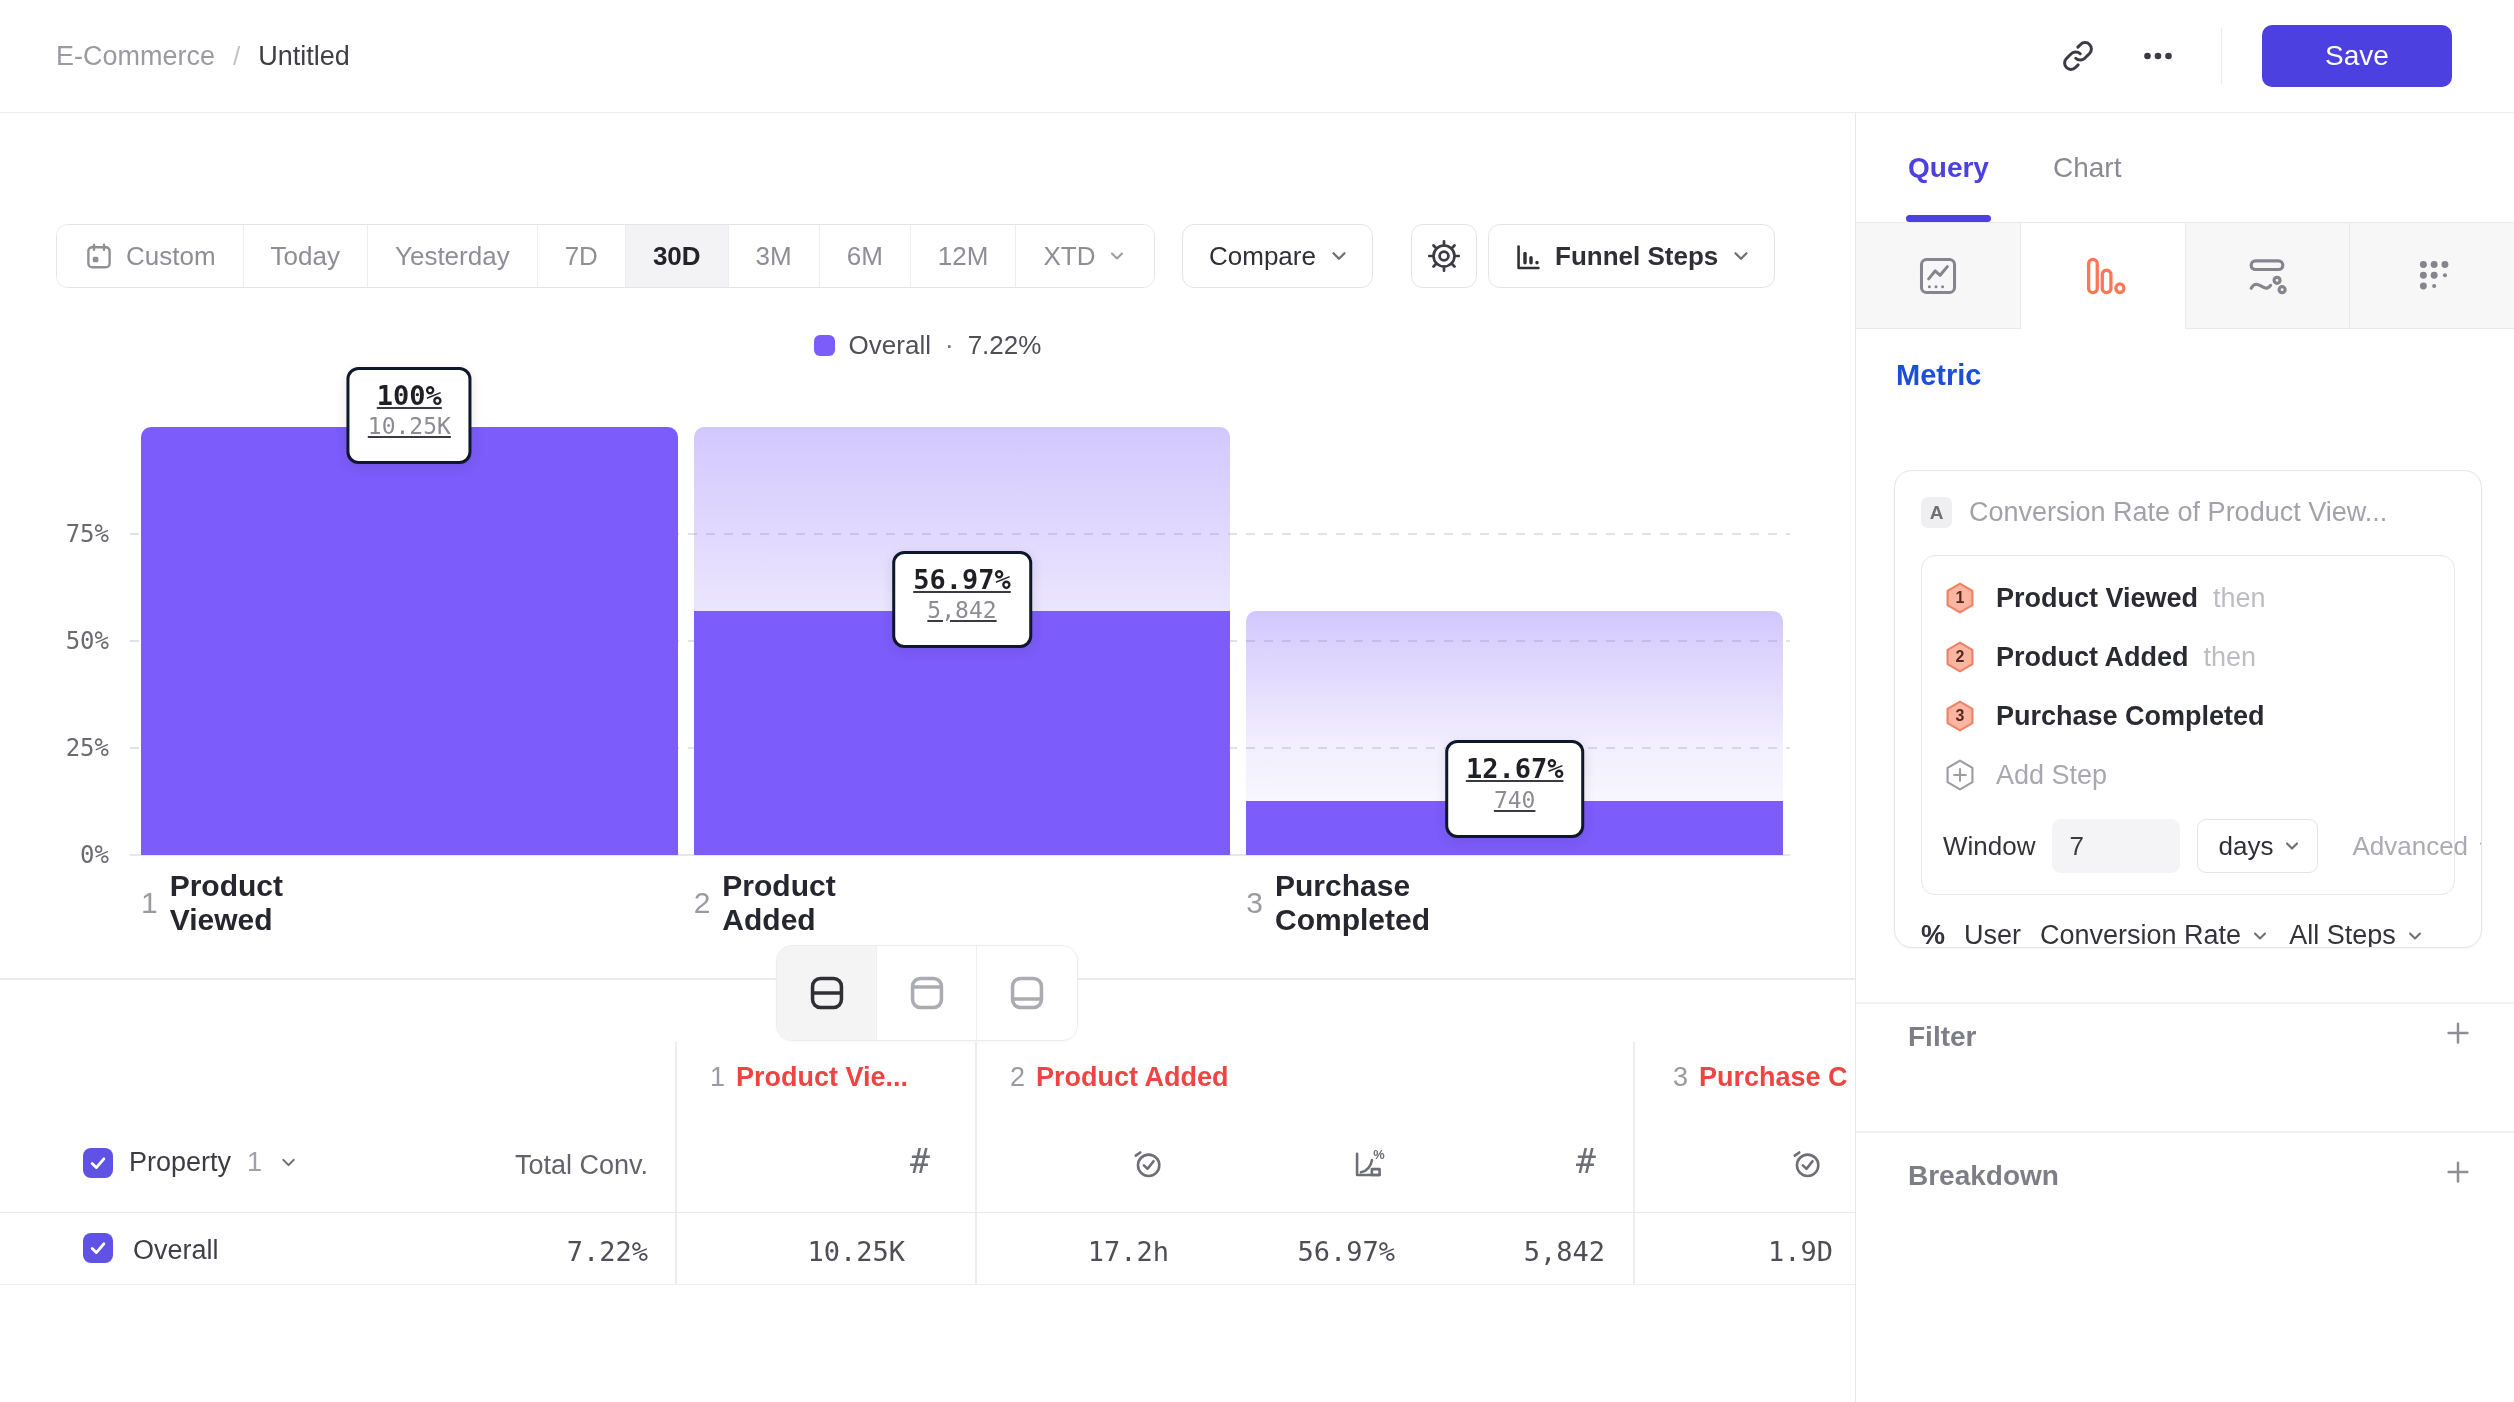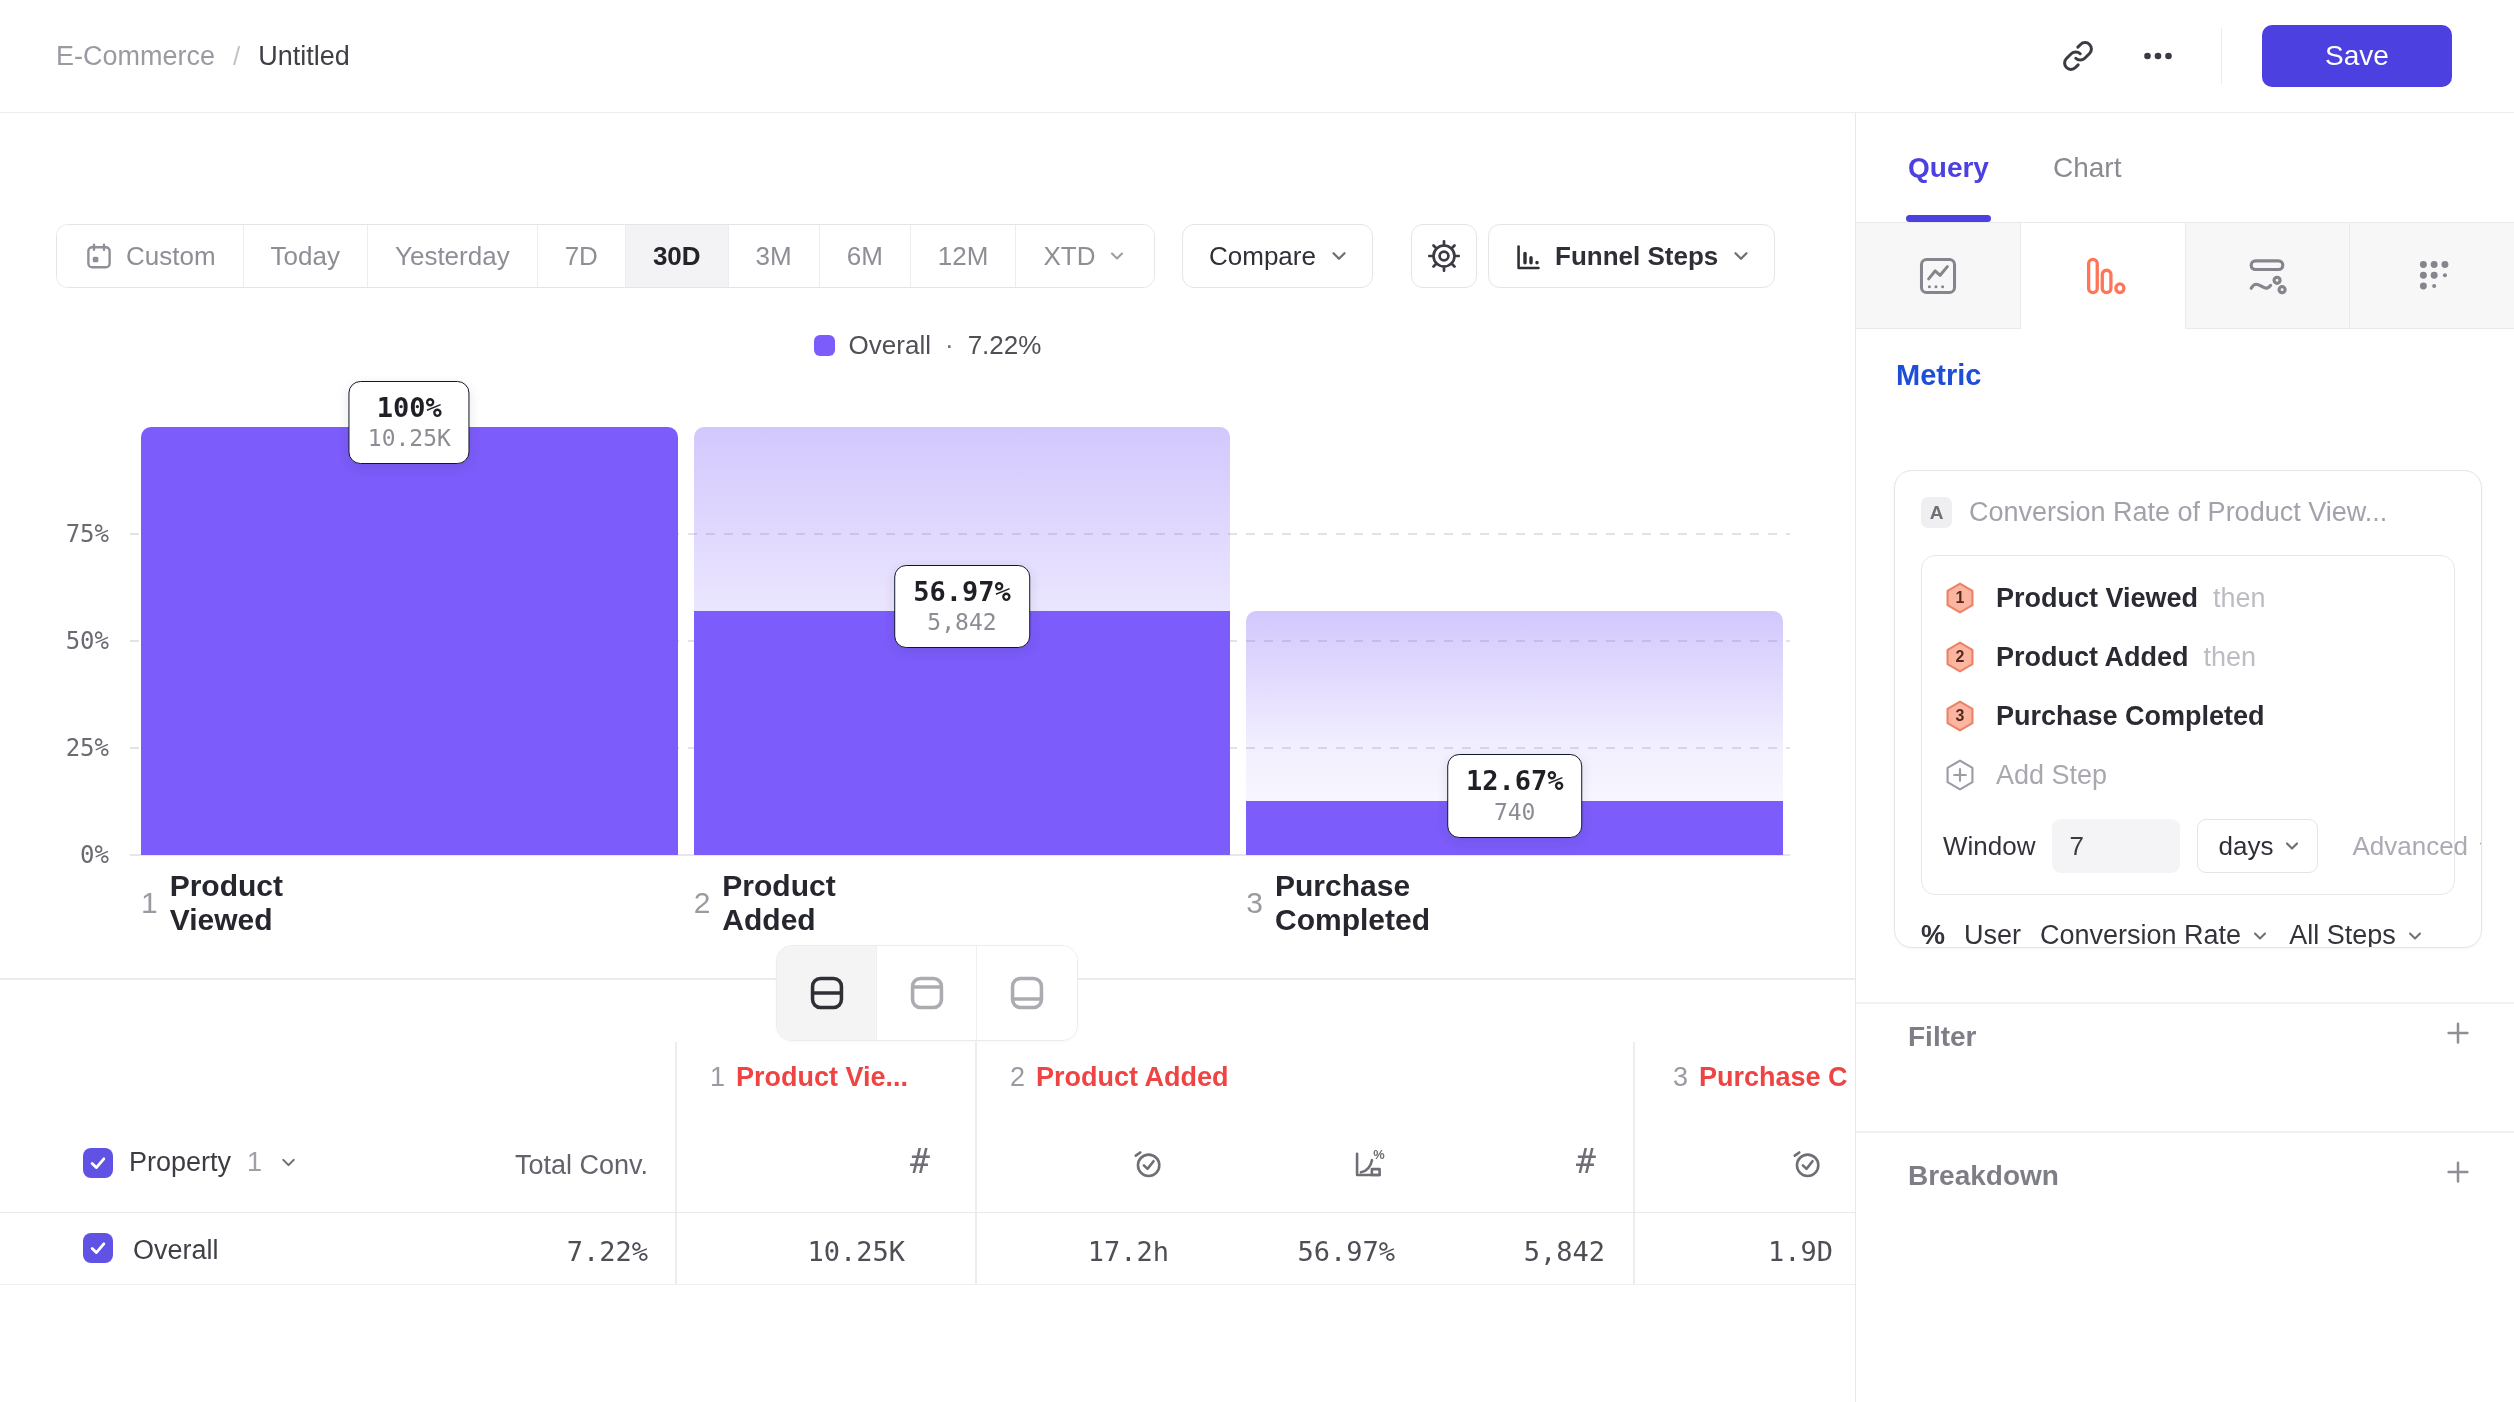--- a/index.html
+++ b/index.html
@@ -51,22 +51,22 @@
     background:repeating-linear-gradient(90deg,#E2E2E8 0 9px,transparent 9px 18px); }
   .gridline.solid { background:#E7E7EB; }
   .ylabel { position:absolute; left:-150px; width:118px; text-align:right; transform:translateY(-50%);
     font-size:24px; color:#6A6A72; }
   .slot { position:absolute; bottom:0; top:0; cursor:pointer; }
   .ghost { position:absolute; bottom:0; left:0; right:0; border-radius:10px 10px 0 0;
     background:linear-gradient(180deg, rgba(124,92,250,0.34) 0%, rgba(124,92,250,0.10) 55%, rgba(124,92,250,0.01) 100%); }
   .solidbar { position:absolute; bottom:0; left:0; right:0; background:#7C5CFA; z-index:2; }
   .solidbar.rounded { border-radius:10px 10px 0 0; }
   .bar-tip { position:absolute; left:50%; transform:translateX(-50%); z-index:5; background:#fff;
-    border:1px solid #0f172a; border-radius:12px; box-shadow:0 3px 12px rgba(25,25,40,.10);
-    padding:9px 18px 10px; text-align:center; white-space:nowrap; }
+    border:3px solid #0f172a; border-radius:12px; box-shadow:0 3px 12px rgba(25,25,40,.10);
+    padding:9px 18px 20px; text-align:center; white-space:nowrap;text-decoration:underline; }
   .bar-tip .tip-pct { display:block; font-size:27px; font-weight:700; color:#1F1F26; line-height:1.25;
     font-family:"DejaVu Sans Mono", monospace; }
   .bar-tip .tip-count { display:block; font-size:23px; color:#8C8C94; line-height:1.25;
     font-family:"DejaVu Sans Mono", monospace; }
   .xlabel { position:absolute; top:770px; height:40px; display:flex; align-items:center; gap:12px;
     font-size:30px; }
   .xlabel .xnum { color:#9A9AA2; font-weight:500; }
   .xlabel .xname { color:#26262E; font-weight:700; }
 
   

